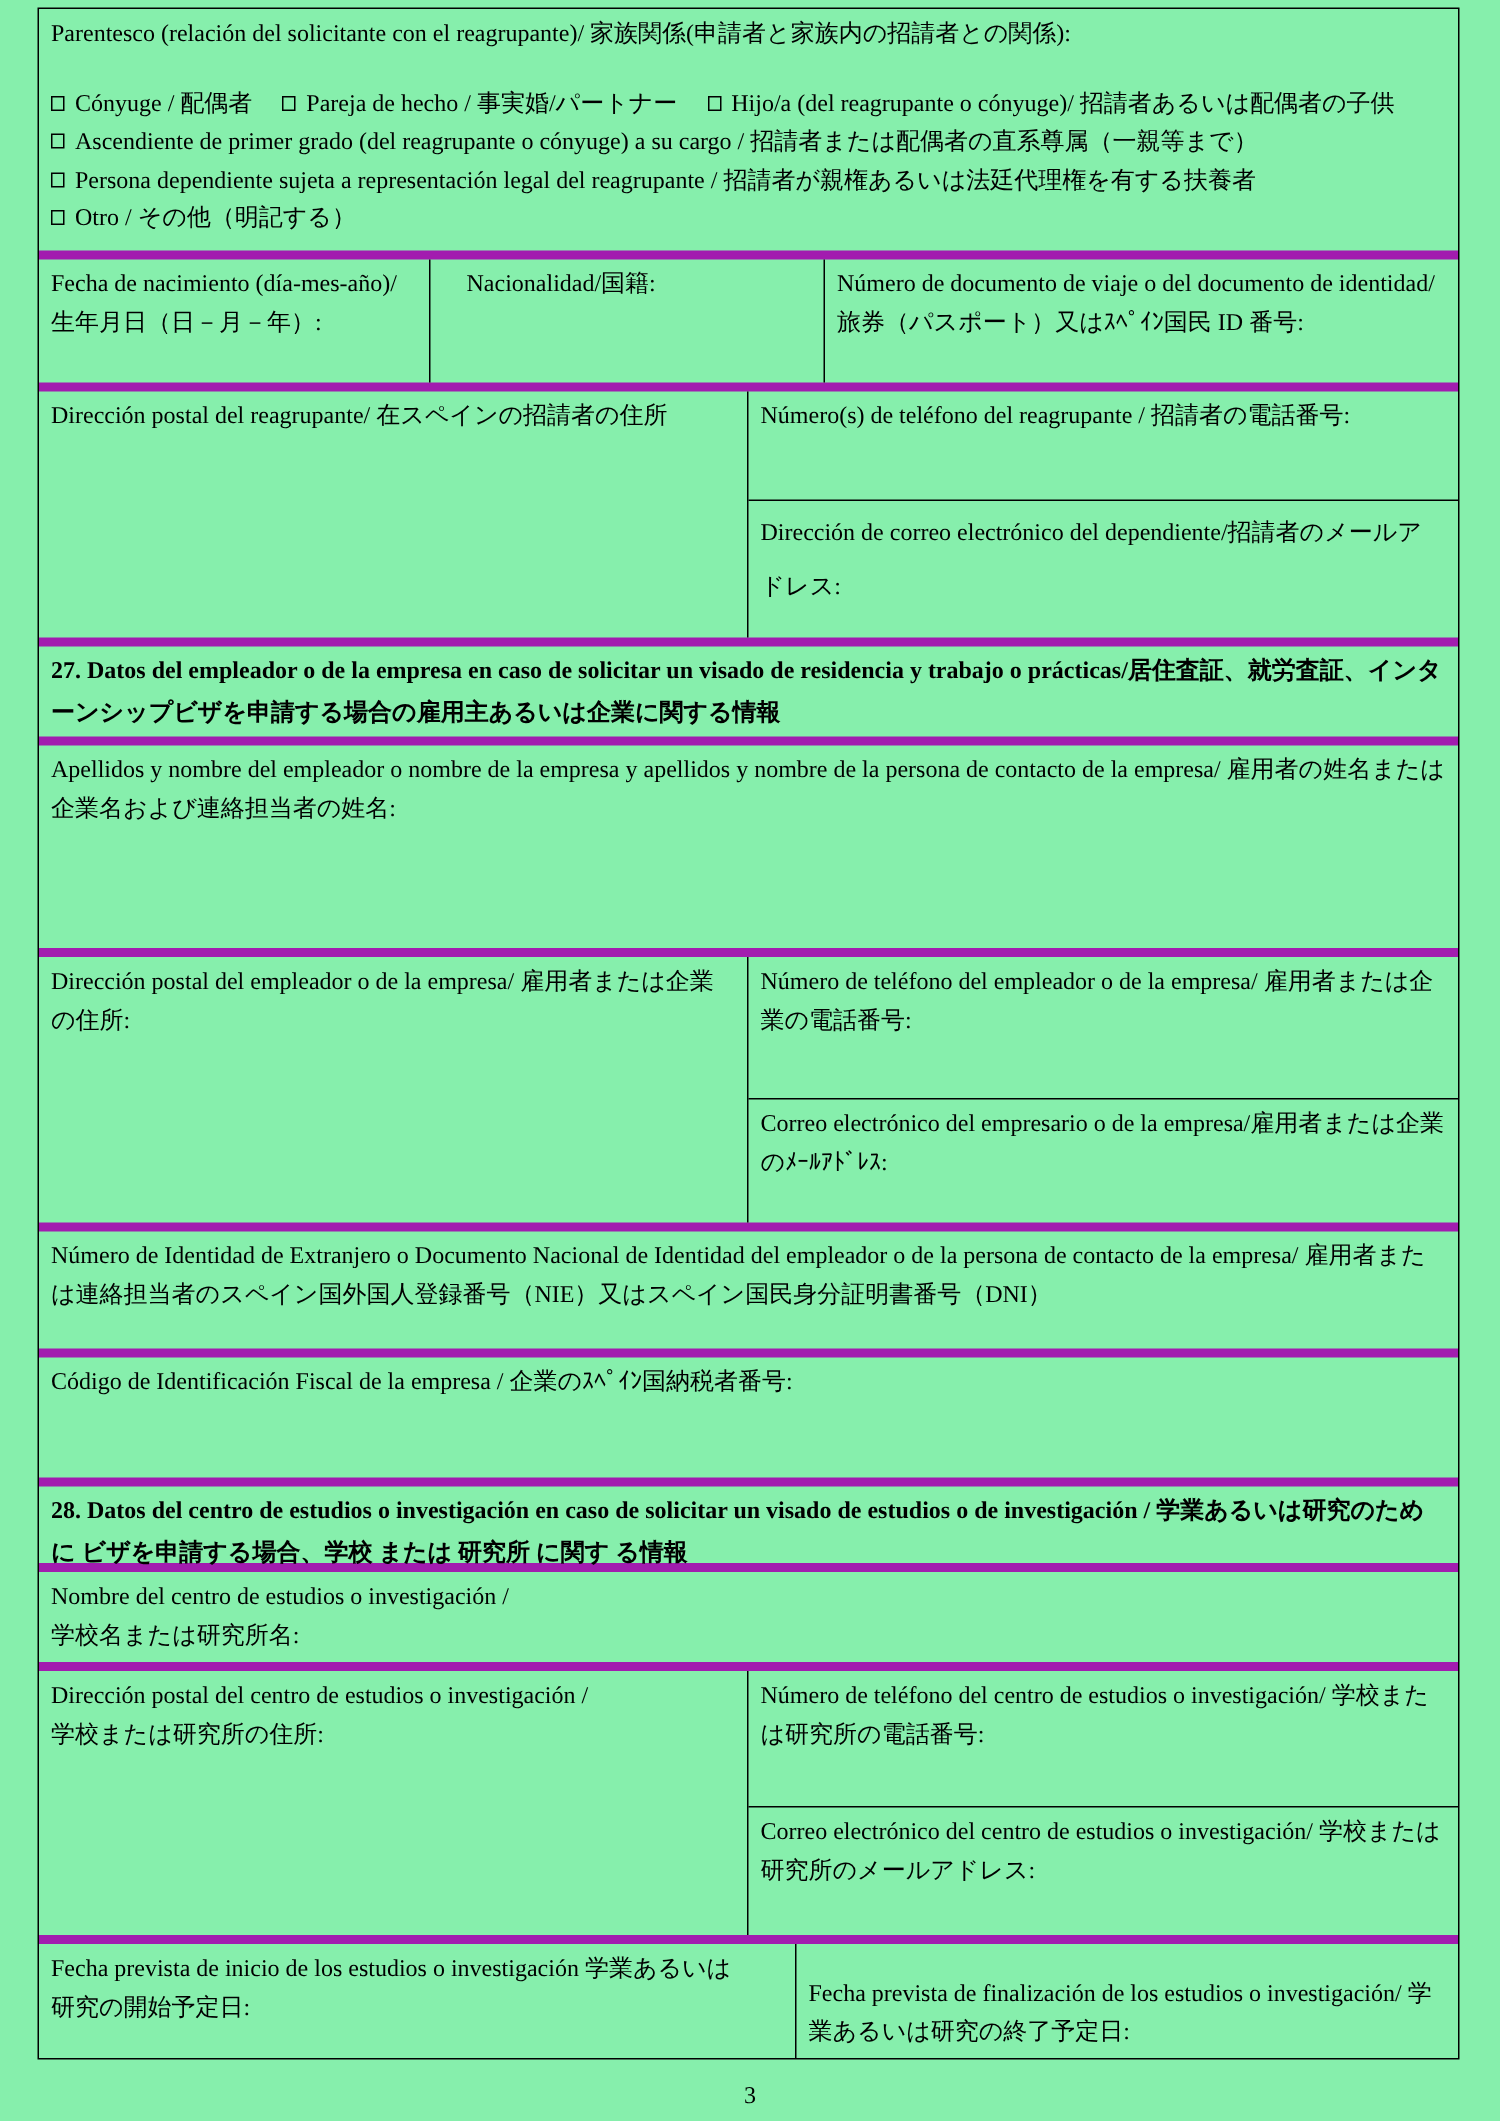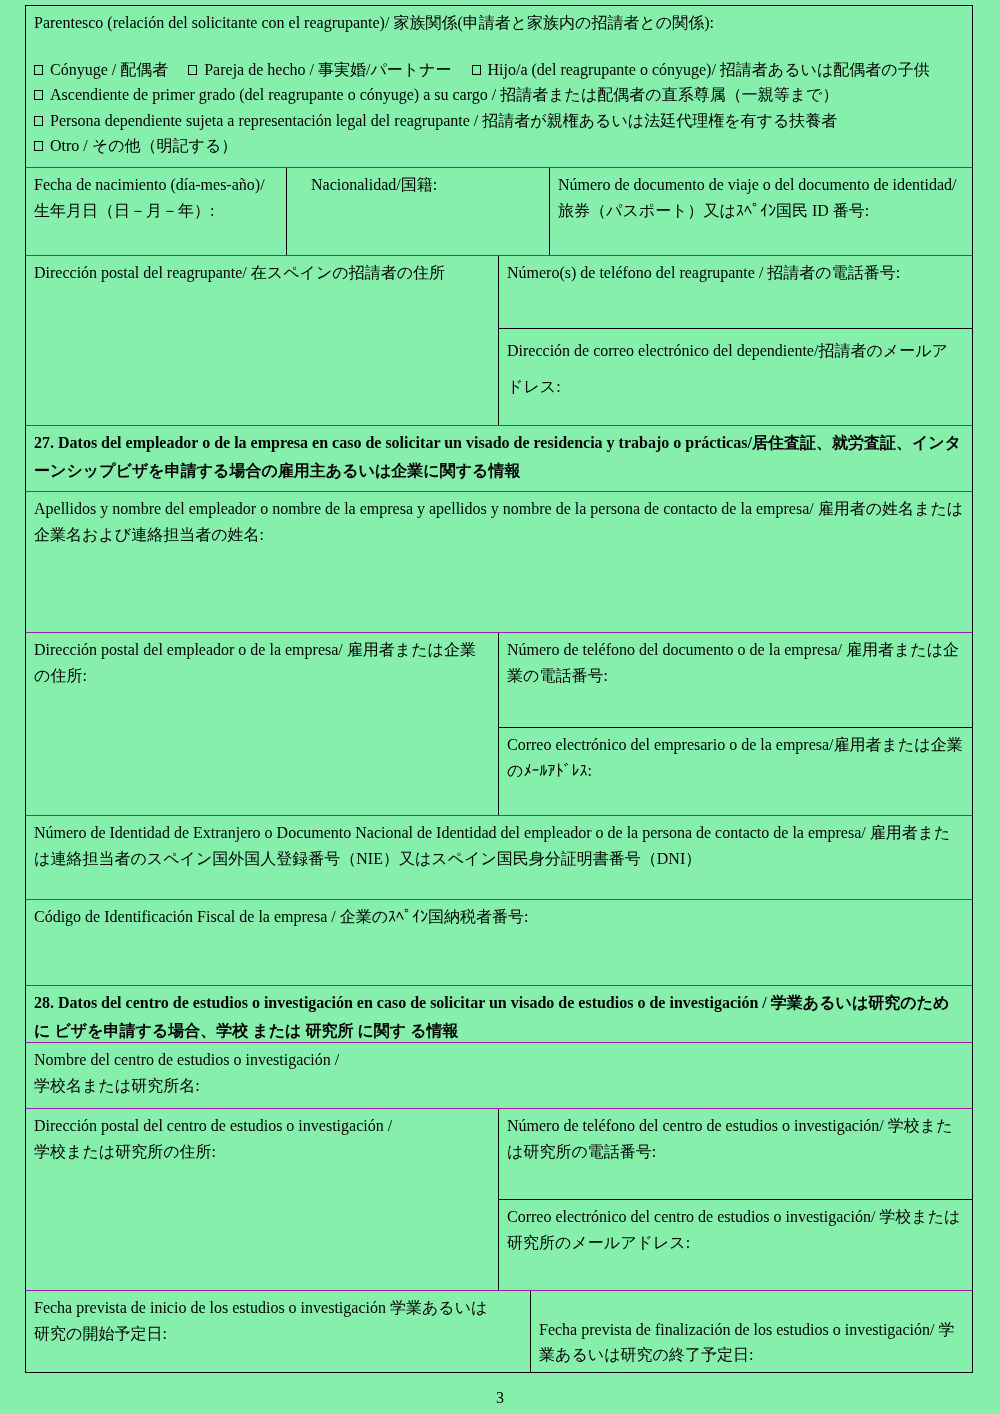--- a/index.html
+++ b/index.html
@@ -14,21 +14,21 @@
     font-size: 16px;
     line-height: 1.6;
   }
   .form {
     position: absolute;
     left: 25px;
     top: 5px;
     width: 948px;
     border: 1.5px solid #000000;
   }
-  .row { display: flex; border-top: 1px solid #a21caf; }
+  .row { display: flex; border-top: 6px solid #a21caf; }
   .row:first-child { border-top: none; }
   .cell { padding: 4px 8px; overflow: hidden; }
   .bl { border-left: 1px solid #000000; }
 
   
   .r-parentesco { height: 161px; display: block; }
   .r-b { height: 88px; }
   .r-c { height: 170px; }
   .r-s27 { height: 66px; }
   .r-apellidos { height: 141px; display: block; }
@@ -133,21 +133,21 @@
     <div class="row r-apellidos cell">
       <div>Apellidos y nombre del empleador o nombre de la empresa y apellidos y nombre de la persona de contacto de la empresa/ 雇用者の姓名または企業名および連絡担当者の姓名:</div>
     </div>
 
     <div class="row r-emp">
       <div class="cell c-left">
         <div>Dirección postal del empleador o de la empresa/ 雇用者または企業の住所:</div>
       </div>
       <div class="c-right bl">
         <div class="sub sub-top">
-          <div>Número de teléfono del documento o de la empresa/ 雇用者または企業の電話番号:</div>
+          <div>Número de teléfono del empleador o de la empresa/ 雇用者または企業の電話番号:</div>
         </div>
         <div class="sub sub-bottom">
           <div>Correo electrónico del empresario o de la empresa/雇用者または企業のﾒｰﾙｱﾄﾞﾚｽ:</div>
         </div>
       </div>
     </div>
 
     <div class="row r-nie cell">
       <div>Número de Identidad de Extranjero o Documento Nacional de Identidad del empleador o de la persona de contacto de la empresa/ 雇用者または連絡担当者のスペイン国外国人登録番号（NIE）又はスペイン国民身分証明書番号（DNI）</div>
     </div>

